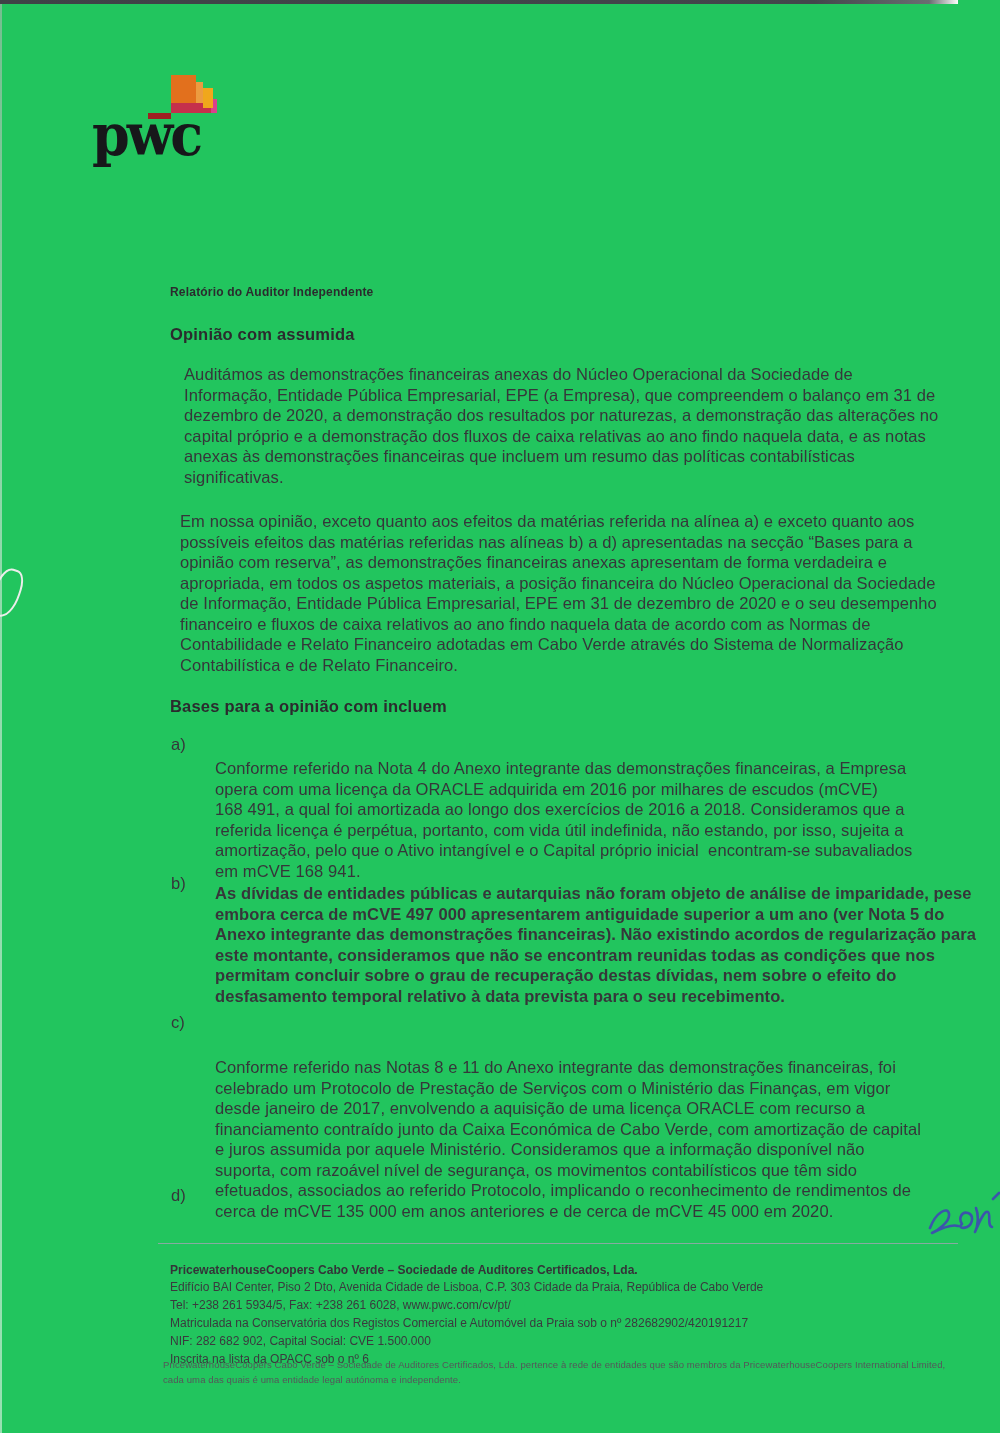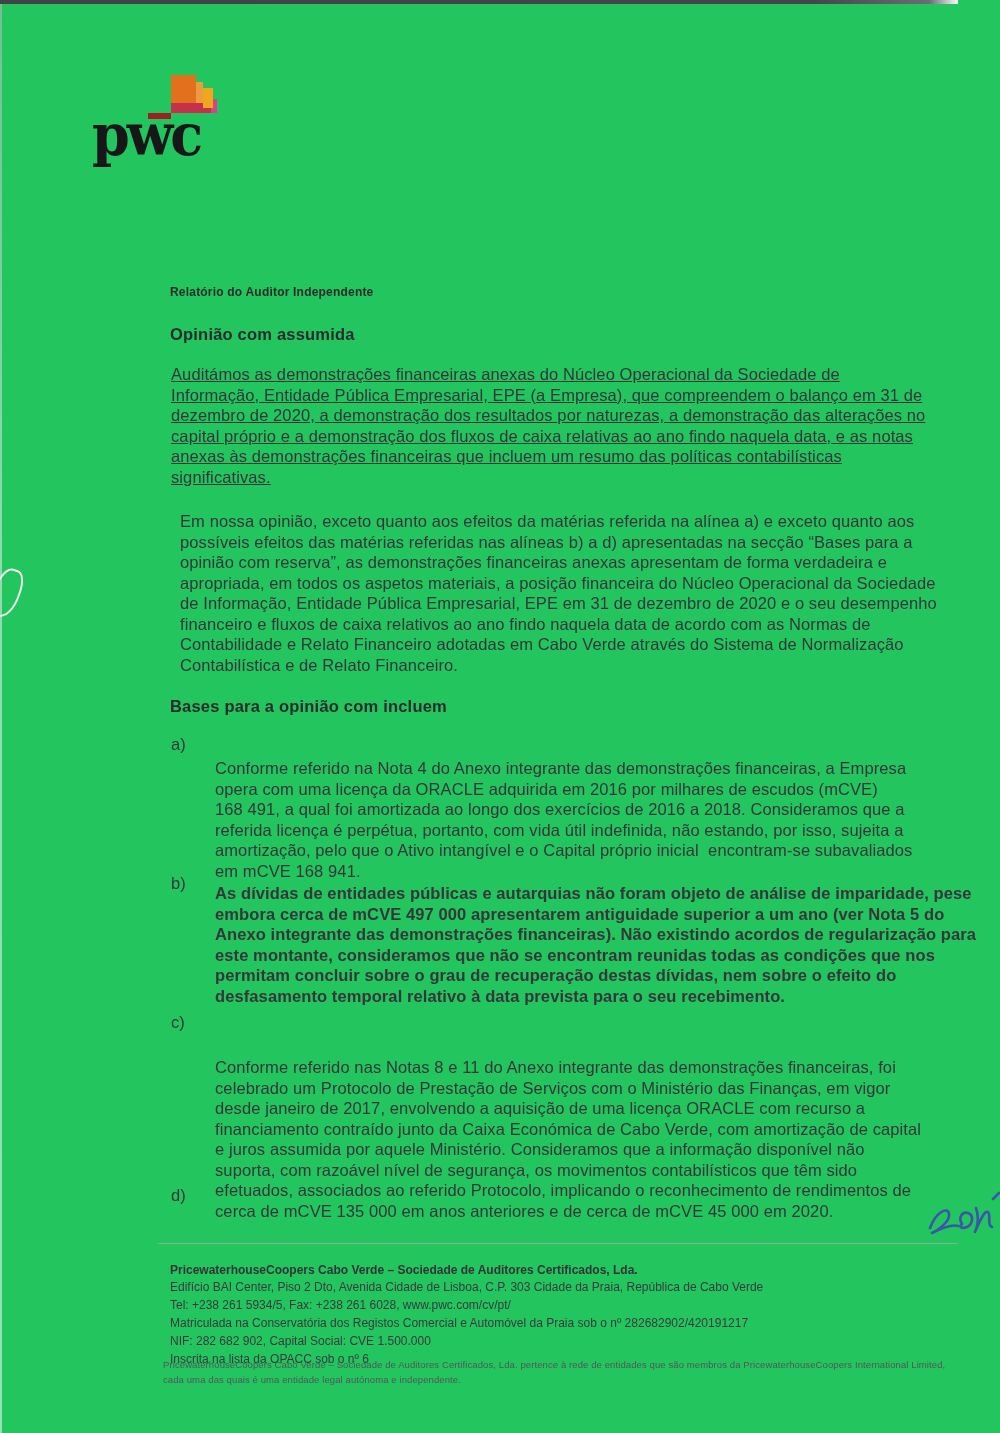--- a/index.html
+++ b/index.html
@@ -29,21 +29,21 @@
     transform:scaleY(1.06);transform-origin:top left;line-height:1;
   }
 
   
   .abs{position:absolute;white-space:pre;}
   .title{left:170px;top:262px;font-size:12px;font-weight:bold;color:#2b2b2e;letter-spacing:.2px;margin-top:23px;}
   .h2{font-size:16.5px;font-weight:bold;color:#2b2b2e;letter-spacing:.2px;}
   .h-opiniao{left:170px;top:325px;}
   .h-bases{left:170px;top:697px;}
   .para{font-size:16.5px;line-height:20.5px;letter-spacing:.1px;}
-  .p1{left:171px;top:364px;text-decoration:underline;}
+  .p1{left:184px;top:364px;}
   .p2{left:180px;top:511px;}
   .li-label{font-size:16.5px;}
   .li-text{font-size:16.5px;line-height:20.5px;letter-spacing:.1px;margin-top:23px;}
   .li-a-label{left:171px;top:735px;}  .li-a-text{left:215px;top:735px;}
   .li-b-label{left:171px;top:874px;}  .li-b-text{left:215px;top:860px;font-weight:bold;}
   .li-c-label{left:171px;top:1013px;} .li-c-text{left:215px;top:1034px;}
   .li-d-label{left:171px;top:1186px;} .li-d-text{left:215px;top:1186px;}
 
   .separator{position:absolute;left:158px;top:1243px;width:800px;height:0;border-top:1.5px solid #9aa4ad;opacity:.85;}
   .signature{position:absolute;left:922px;top:1186px;}

